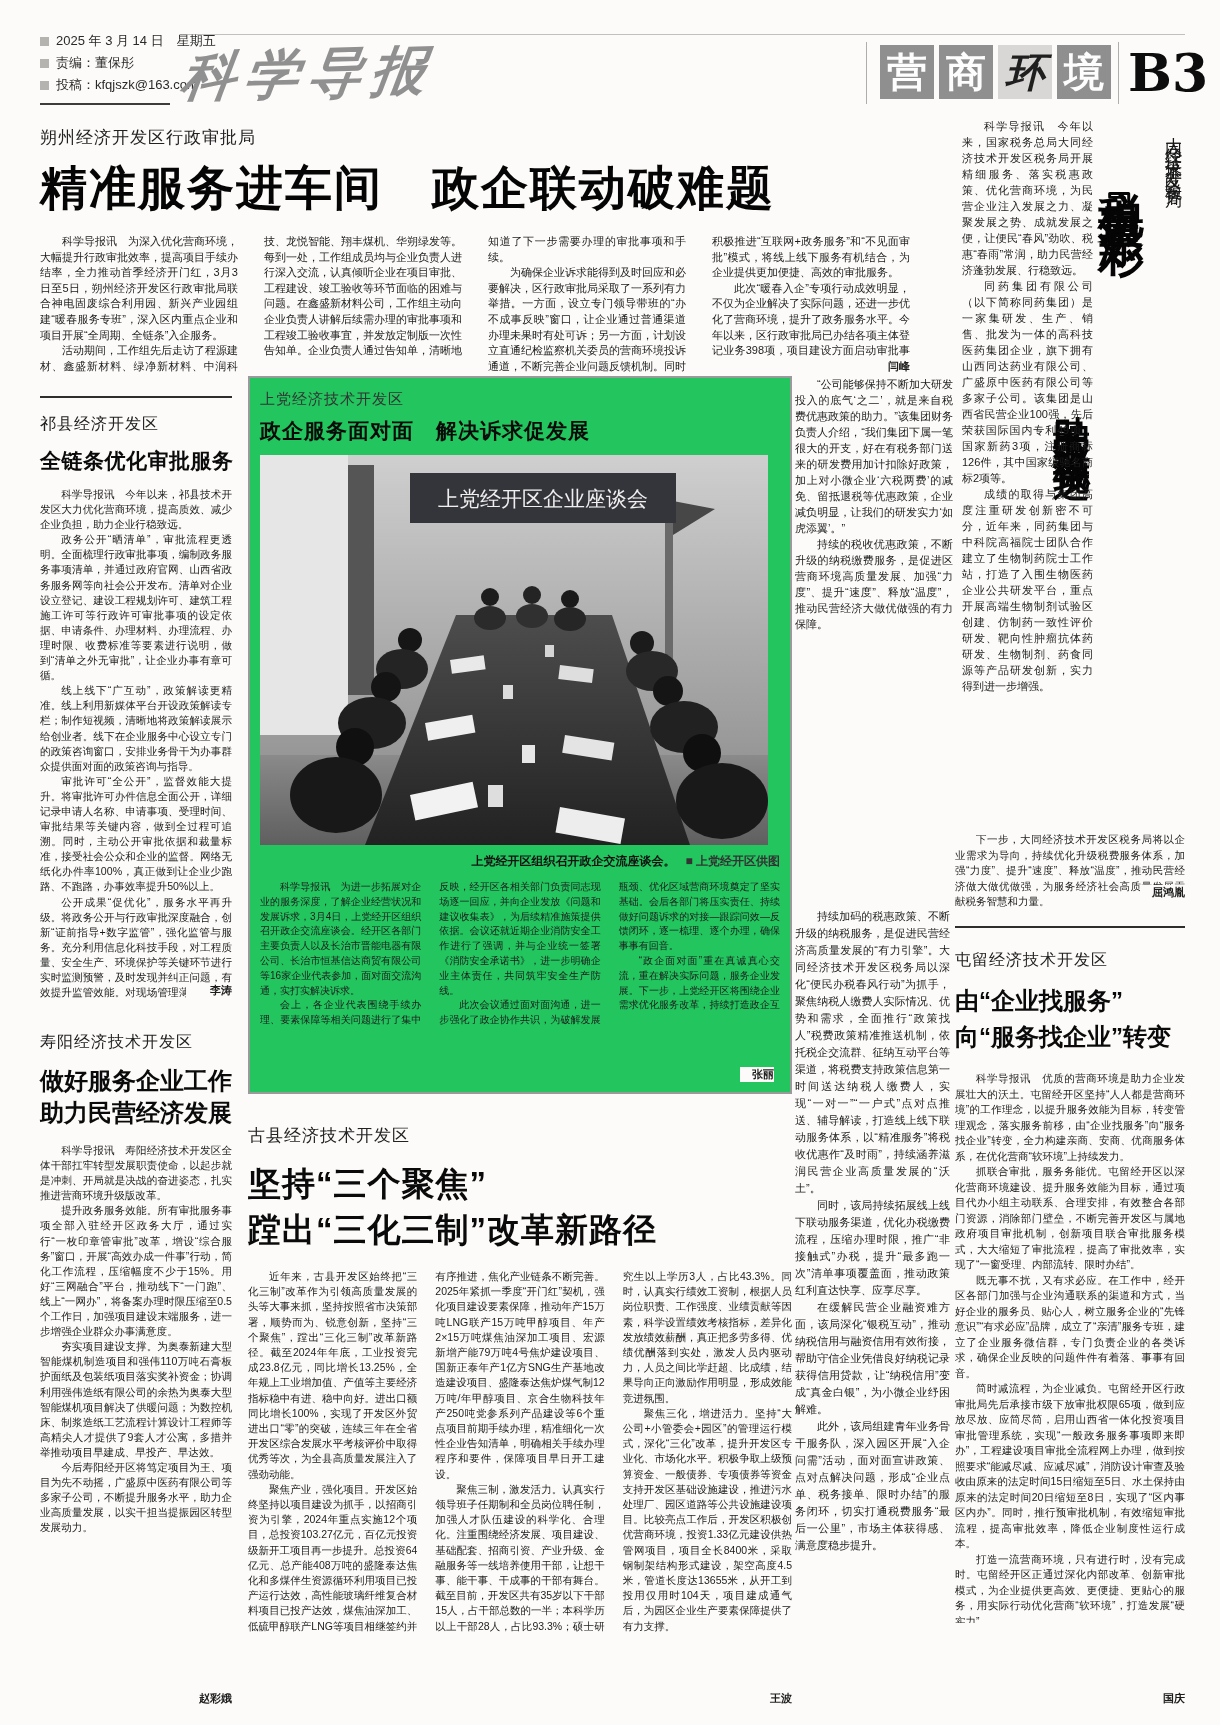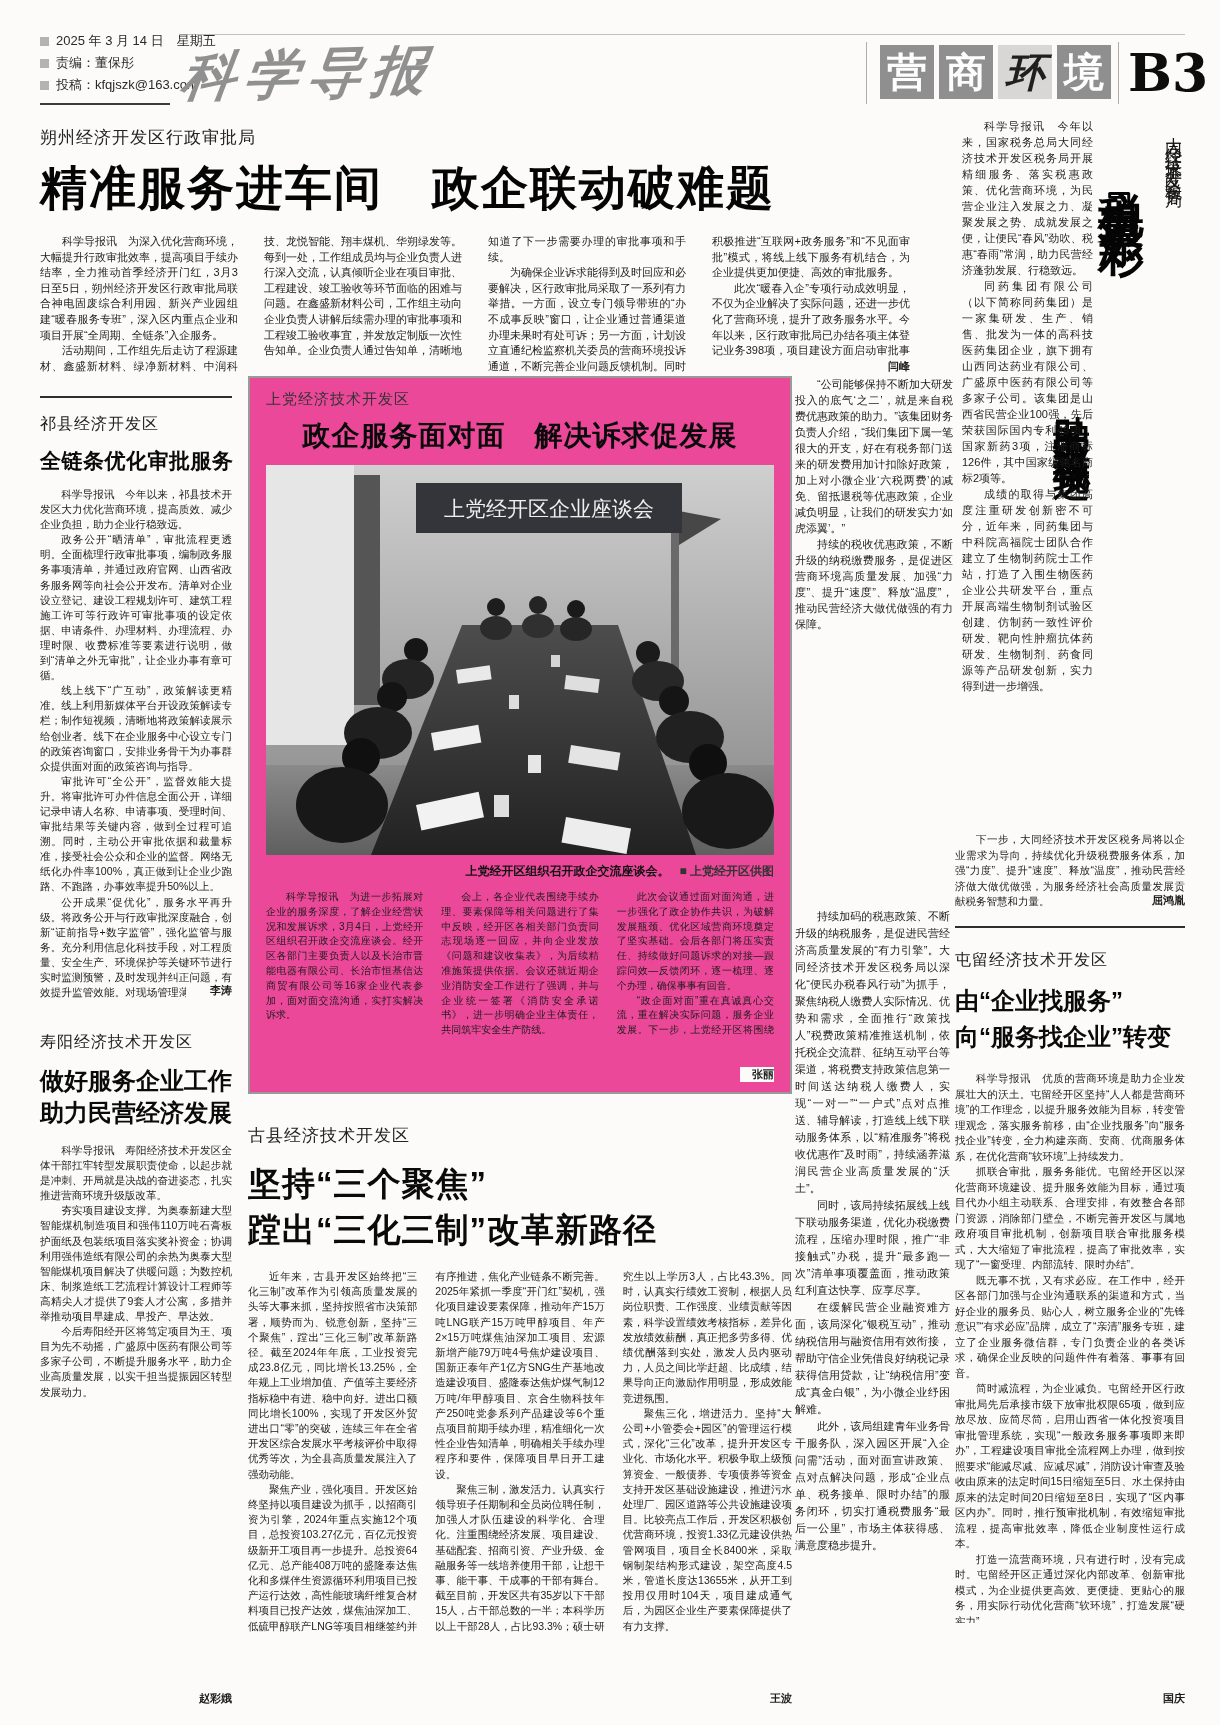--- a/index.html
+++ b/index.html
@@ -32,23 +32,23 @@
   .bodytext{overflow:hidden;}
   .byline{position:absolute;font-weight:bold;background:#fcfbf9;padding-left:12px;font-size:11px;}
   .rule-dark{height:2px;background:#2e2e2e;}
 
   .cols4{column-count:4;column-gap:26px;font-size:11px;line-height:15.6px;}
   .cols3{column-count:3;column-gap:18px;}
 
   .head-md{font-weight:800;color:#0a0a0a;white-space:nowrap;}
 
   
-  .sd-box{border:2px solid #9a9a9a;background:#ec4899;box-sizing:border-box;padding:12px 16px;}
-  .sd-title{font-family:"DejaVu Serif","Liberation Serif",serif;font-weight:bold;font-size:28px;
-            letter-spacing:1px;text-align:center;color:#0a0a0a;white-space:nowrap;}
+  .sd-box{border:2px solid #9a9a9a;background:#22c55e;box-sizing:border-box;padding:12px 10px;}
+  .sd-title{font-family:"DejaVu Serif","Liberation Serif",serif;font-weight:bold;font-size:21px;
+            letter-spacing:1px;text-align:left;color:#0a0a0a;white-space:nowrap;}
   .caption-row{display:flex;justify-content:flex-end;align-items:baseline;gap:10px;
                font-size:12px;color:#111;}
   .caption-row .cap{font-weight:bold;}
   .caption-row .credit{font-weight:bold;color:#333;}
 
   
   .vtext{writing-mode:vertical-rl;text-orientation:upright;white-space:nowrap;}
   .tax-kicker{font-size:17px;letter-spacing:5px;color:#161616;}
   .tax-t1{font-family:"DejaVu Serif","Liberation Serif",serif;font-weight:900;font-size:46px;
           letter-spacing:8px;color:#050505;}
@@ -119,20 +119,21 @@
   </div>
 
   <div class="abs" style="left:40px;top:1032px;width:192px;height:674px;">
     <div class="kicker">寿阳经济技术开发区</div>
     <div class="head-md" style="font-size:24px;font-weight:600;margin-top:12px;line-height:32px;">
       <div>做好服务企业工作</div>
       <div>助力民营经济发展</div>
     </div>
     <div class="bodytext" style="margin-top:14px;height:548px;font-size:10.6px;line-height:15.1px;">
         <p>科学导报讯　寿阳经济技术开发区全体干部扛牢转型发展职责使命，以起步就是冲刺、开局就是决战的奋进姿态，扎实推进营商环境升级版改革。</p>
+        <p>提升政务服务效能。所有审批服务事项全部入驻经开区政务大厅，通过实行“一枚印章管审批”改革，增设“综合服务”窗口，开展“高效办成一件事”行动，简化工作流程，压缩幅度不少于15%。用好“三网融合”平台，推动线下“一门跑”、线上“一网办”，将备案办理时限压缩至0.5个工作日，加强项目建设末端服务，进一步增强企业群众办事满意度。</p>
         <p>夯实项目建设支撑。为奥泰新建大型智能煤机制造项目和强伟110万吨石膏板护面纸及包装纸项目落实奖补资金；协调利用强伟造纸有限公司的余热为奥泰大型智能煤机项目解决了供暖问题；为数控机床、制浆造纸工艺流程计算设计工程师等高精尖人才提供了9套人才公寓，多措并举推动项目早建成、早投产、早达效。</p>
         <p>今后寿阳经开区将笃定项目为王、项目为先不动摇，广盛原中医药有限公司等多家子公司，不断提升服务水平，助力企业高质量发展，以实干担当提振园区转型发展动力。</p>
       </div>
     <span class="byline" style="right:0;bottom:0;">赵彩娥</span>
   </div>
 
   <div class="abs sd-box" style="left:248px;top:376px;width:544px;height:718px;">
     <div class="kicker" style="font-size:15px;color:#333;">上党经济技术开发区</div>
     <div class="sd-title" style="margin-top:8px;">政企服务面对面　解决诉求促发展</div>
 
@@ -244,21 +245,21 @@
 
     <div class="abs bodytext" style="left:0;top:790px;width:155px;height:796px;font-size:11px;line-height:17px;">
         <p>持续加码的税惠政策、不断升级的纳税服务，是促进民营经济高质量发展的“有力引擎”。大同经济技术开发区税务局以深化“便民办税春风行动”为抓手，聚焦纳税人缴费人实际情况、优势和需求，全面推行“政策找人”税费政策精准推送机制，依托税企交流群、征纳互动平台等渠道，将税费支持政策信息第一时间送达纳税人缴费人，实现“一对一”“一户式”点对点推送、辅导解读，打造线上线下联动服务体系，以“精准服务”将税收优惠作“及时雨”，持续涵养滋润民营企业高质量发展的“沃土”。</p>
         <p>同时，该局持续拓展线上线下联动服务渠道，优化办税缴费流程，压缩办理时限，推广“非接触式”办税，提升“最多跑一次”清单事项覆盖面，推动政策红利直达快享、应享尽享。</p>
         <p>在缓解民营企业融资难方面，该局深化“银税互动”，推动纳税信用与融资信用有效衔接，帮助守信企业凭借良好纳税记录获得信用贷款，让“纳税信用”变成“真金白银”，为小微企业纾困解难。</p>
         <p>此外，该局组建青年业务骨干服务队，深入园区开展“入企问需”活动，面对面宣讲政策、点对点解决问题，形成“企业点单、税务接单、限时办结”的服务闭环，切实打通税费服务“最后一公里”，市场主体获得感、满意度稳步提升。</p>
       </div>
 
     <div class="abs" style="left:160px;top:714px;width:230px;height:80px;">
       <p class="bodytext" style="margin:0;text-indent:2em;text-align:justify;font-size:10.5px;line-height:15.5px;">下一步，大同经济技术开发区税务局将以企业需求为导向，持续优化升级税费服务体系，加强“力度”、提升“速度”、释放“温度”，推动民营经济做大做优做强，为服务经济社会高质量发展贡献税务智慧和力量。</p>
-      <span class="byline" style="right:0;bottom:4px;">屈鸿胤</span>
+      <span class="byline" style="right:0;bottom:12px;">屈鸿胤</span>
     </div>
   </div>
 
   <div class="abs" style="left:955px;top:926px;width:230px;height:780px;">
     <div class="rule-dark" style="width:230px;"></div>
     <div class="kicker" style="margin-top:22px;">屯留经济技术开发区</div>
     <div class="head-md" style="font-size:24px;font-weight:700;margin-top:12px;line-height:36px;">
       <div>由“企业找服务”</div>
       <div>向“服务找企业”转变</div>
     </div>

